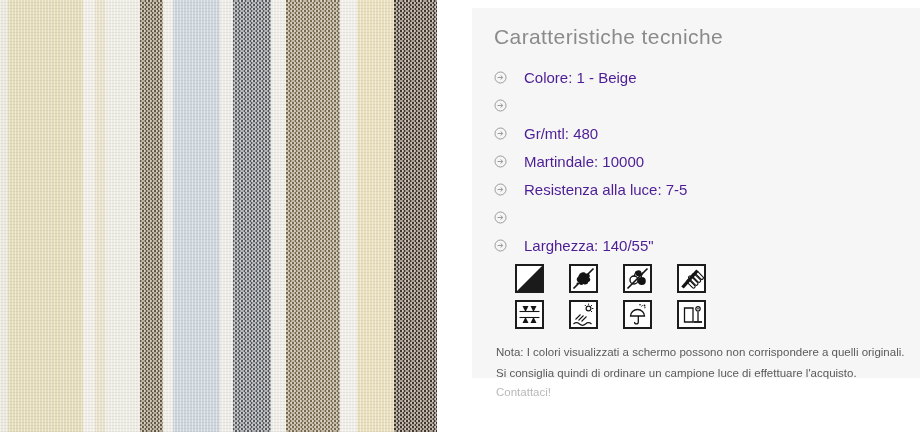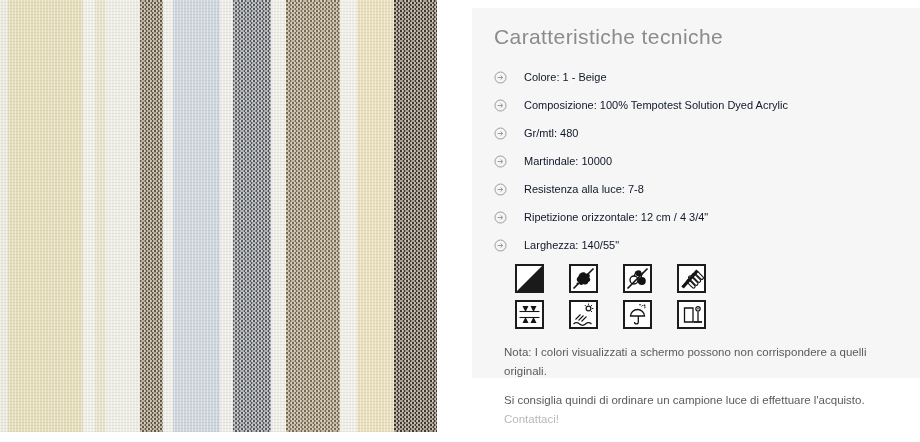--- a/index.html
+++ b/index.html
@@ -33,38 +33,38 @@
     padding:16px 12px 0 22px;
   }
   .panel-title{
     margin:0 0 13px 0;
     font-size:21px;line-height:26px;font-weight:400;
     color:#8b8b8b;letter-spacing:0.4px;
   }
   ul.specs{list-style:none;margin:0;padding:0;}
   ul.specs li{
     display:flex;align-items:center;height:28px;
-    font-size:11px;color:#0f172a;
+    font-size:15px;color:#4c1d95;
   }
   .bullet{flex:0 0 13px;width:13px;height:13px;margin-right:17px;display:block;}
 
   .icons-grid{
     margin:5px 0 0 21px;
     display:grid;grid-template-columns:repeat(4,29px);
     gap:7px 25px;
   }
   .care{
     width:29px;height:29px;box-sizing:border-box;
     background:#ffffff;border:2px solid #1c1c1c;
     display:flex;align-items:center;justify-content:center;
   }
   .care svg{width:25px;height:25px;display:block;}
 
   .note{margin-top:14px;font-size:11.5px;line-height:19px;color:#5a5a5a;}
-  .note p{margin:10px;}
+  .note p{margin:2px;}
   .note .link{color:#b9b9b9;text-decoration:none;cursor:pointer;text-align:center;}
 </style>
 </head>
 <body>
 
 <div class="fabric">
     <div class="stripe" style="flex: 0 0 8px; background-color: rgb(236, 234, 223);"></div>
     <div class="stripe" style="flex: 0 0 75px; background-color: rgb(229, 220, 185);"></div>
     <div class="stripe" style="flex: 0 0 12px; background-color: rgb(240, 239, 232);"></div>
     <div class="stripe" style="flex: 0 0 10px; background-color: rgb(233, 227, 203);"></div>
@@ -90,49 +90,47 @@
           <circle cx="6.5" cy="6.5" r="5.5" fill="none" stroke="#9b9b9b" stroke-width="1"></circle>
           <path d="M3.6,6.5 H8.4 M6.6,4.5 L8.8,6.5 L6.6,8.5" fill="none" stroke="#9b9b9b" stroke-width="1"></path>
         </svg>
       <span>Colore: 1 - Beige</span>
     </li>
     <li>
       <svg class="bullet" viewBox="0 0 13 13">
           <circle cx="6.5" cy="6.5" r="5.5" fill="none" stroke="#9b9b9b" stroke-width="1"></circle>
           <path d="M3.6,6.5 H8.4 M6.6,4.5 L8.8,6.5 L6.6,8.5" fill="none" stroke="#9b9b9b" stroke-width="1"></path>
         </svg>
-      <span>Composizione: 100% Tempotest Solution Dyed Acrylic</span>
     </li>
     <li>
       <svg class="bullet" viewBox="0 0 13 13">
           <circle cx="6.5" cy="6.5" r="5.5" fill="none" stroke="#9b9b9b" stroke-width="1"></circle>
           <path d="M3.6,6.5 H8.4 M6.6,4.5 L8.8,6.5 L6.6,8.5" fill="none" stroke="#9b9b9b" stroke-width="1"></path>
         </svg>
       <span>Gr/mtl: 480</span>
     </li>
     <li>
       <svg class="bullet" viewBox="0 0 13 13">
           <circle cx="6.5" cy="6.5" r="5.5" fill="none" stroke="#9b9b9b" stroke-width="1"></circle>
           <path d="M3.6,6.5 H8.4 M6.6,4.5 L8.8,6.5 L6.6,8.5" fill="none" stroke="#9b9b9b" stroke-width="1"></path>
         </svg>
       <span>Martindale: 10000</span>
     </li>
     <li>
       <svg class="bullet" viewBox="0 0 13 13">
           <circle cx="6.5" cy="6.5" r="5.5" fill="none" stroke="#9b9b9b" stroke-width="1"></circle>
           <path d="M3.6,6.5 H8.4 M6.6,4.5 L8.8,6.5 L6.6,8.5" fill="none" stroke="#9b9b9b" stroke-width="1"></path>
         </svg>
-      <span>Resistenza alla luce: 7-8</span>
-    </li>
-    <li>
-      <svg class="bullet" viewBox="0 0 13 13">
-          <circle cx="6.5" cy="6.5" r="5.5" fill="none" stroke="#9b9b9b" stroke-width="1"></circle>
-          <path d="M3.6,6.5 H8.4 M6.6,4.5 L8.8,6.5 L6.6,8.5" fill="none" stroke="#9b9b9b" stroke-width="1"></path>
-        </svg>
-      <span>Ripetizione orizzontale: 12 cm / 4 3/4"</span>
+      <span>Resistenza alla luce: 7-5</span>
+    </li>
+    <li>
+      <svg class="bullet" viewBox="0 0 13 13">
+          <circle cx="6.5" cy="6.5" r="5.5" fill="none" stroke="#9b9b9b" stroke-width="1"></circle>
+          <path d="M3.6,6.5 H8.4 M6.6,4.5 L8.8,6.5 L6.6,8.5" fill="none" stroke="#9b9b9b" stroke-width="1"></path>
+        </svg>
     </li>
     <li>
       <svg class="bullet" viewBox="0 0 13 13">
           <circle cx="6.5" cy="6.5" r="5.5" fill="none" stroke="#9b9b9b" stroke-width="1"></circle>
           <path d="M3.6,6.5 H8.4 M6.6,4.5 L8.8,6.5 L6.6,8.5" fill="none" stroke="#9b9b9b" stroke-width="1"></path>
         </svg>
       <span>Larghezza: 140/55"</span>
     </li>
   </ul>
 

